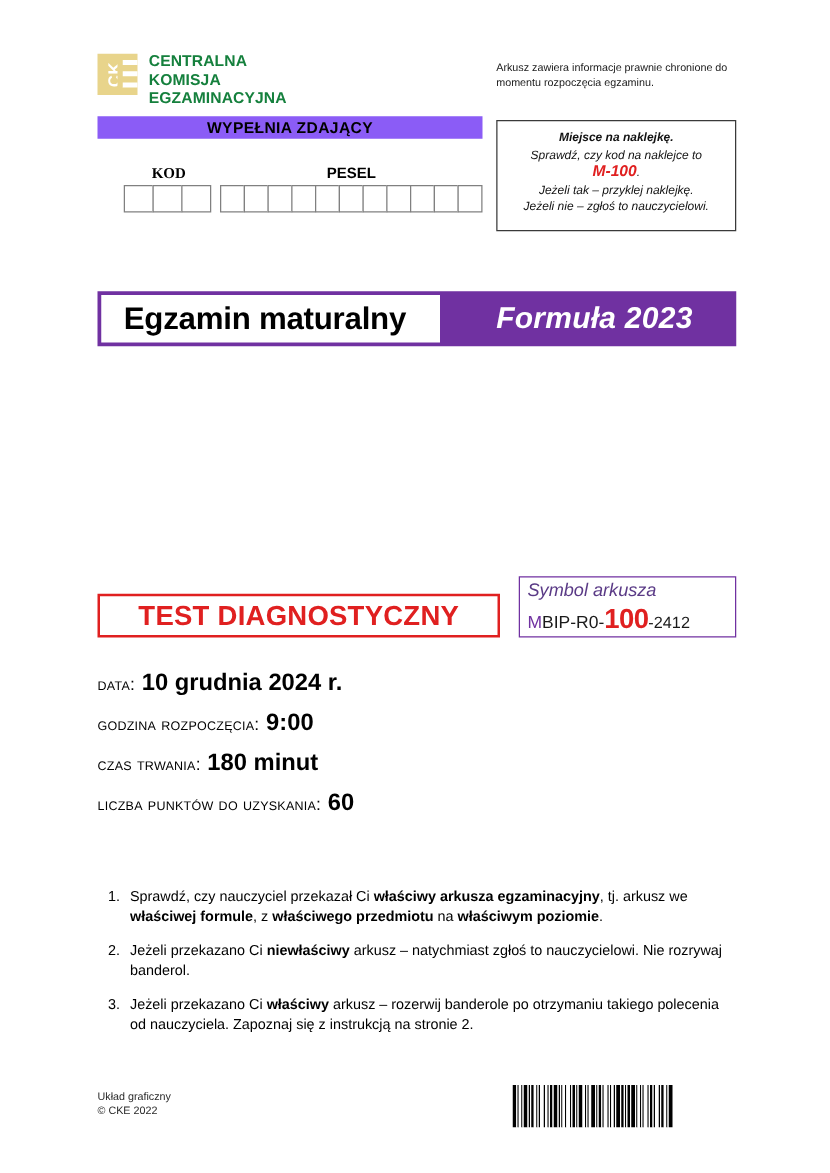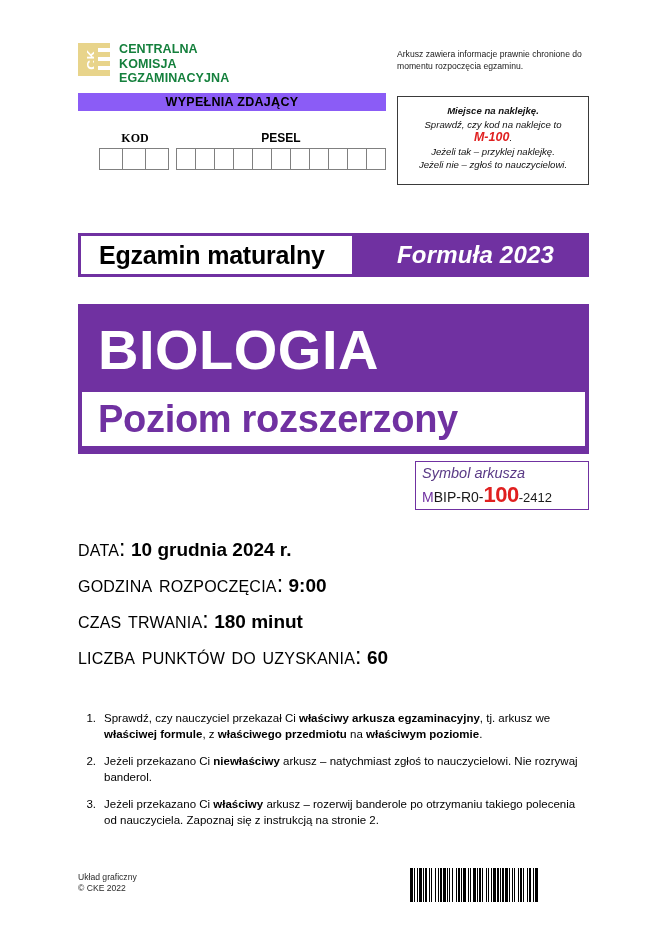--- a/index.html
+++ b/index.html
@@ -247,21 +247,21 @@
   .info { position: absolute; left: 78px; }
   .info-line {
     font-size: 15.5px;
     line-height: 1;
     white-space: nowrap;
     margin-bottom: 13px;
   }
   .info-line .lbl {
     font-variant: small-caps;
     text-transform: lowercase;
-    font-size: 23px;
+    font-size: 14px;
     letter-spacing: 0.2px;
     margin-top: 16px;
   }
   .info-line .val {
     font-weight: bold;
     font-size: 19px;
   }
   #info-block { top: 537px; }
 
   
@@ -366,25 +366,22 @@
     <div><span class="m100">M-100</span><span class="dot">.</span></div>
     <div>Jeżeli tak – przyklej naklejkę.</div>
     <div>Jeżeli nie – zgłoś to nauczycielowi.</div>
   </div>
 
   <div class="exam-band">
     <div class="left">Egzamin maturalny</div>
     <div class="right">Formuła 2023</div>
   </div>
 
-  <div class="subject-block">
-    <div class="subject-name">BIOLOGIA</div>
-    <div class="subject-level">Poziom rozszerzony</div>
-  </div>
-
+
+  <div class="diag-box">TEST DIAGNOSTYCZNY</div>
 
   <div class="symbol-box">
     <div class="symbol-title">Symbol arkusza</div>
     <div class="symbol-code"><span class="m">M</span><span>BIP-R0-</span><span class="hundred">100</span><span class="tail">-2412</span></div>
   </div>
 
   <div class="info" id="info-block">
       <div class="info-line"><span class="lbl">Data:</span><span class="val"> 10 grudnia 2024 r.</span></div>
       <div class="info-line"><span class="lbl">Godzina rozpoczęcia:</span><span class="val"> 9:00</span></div>
       <div class="info-line"><span class="lbl">Czas trwania:</span><span class="val"> 180 minut</span></div>

